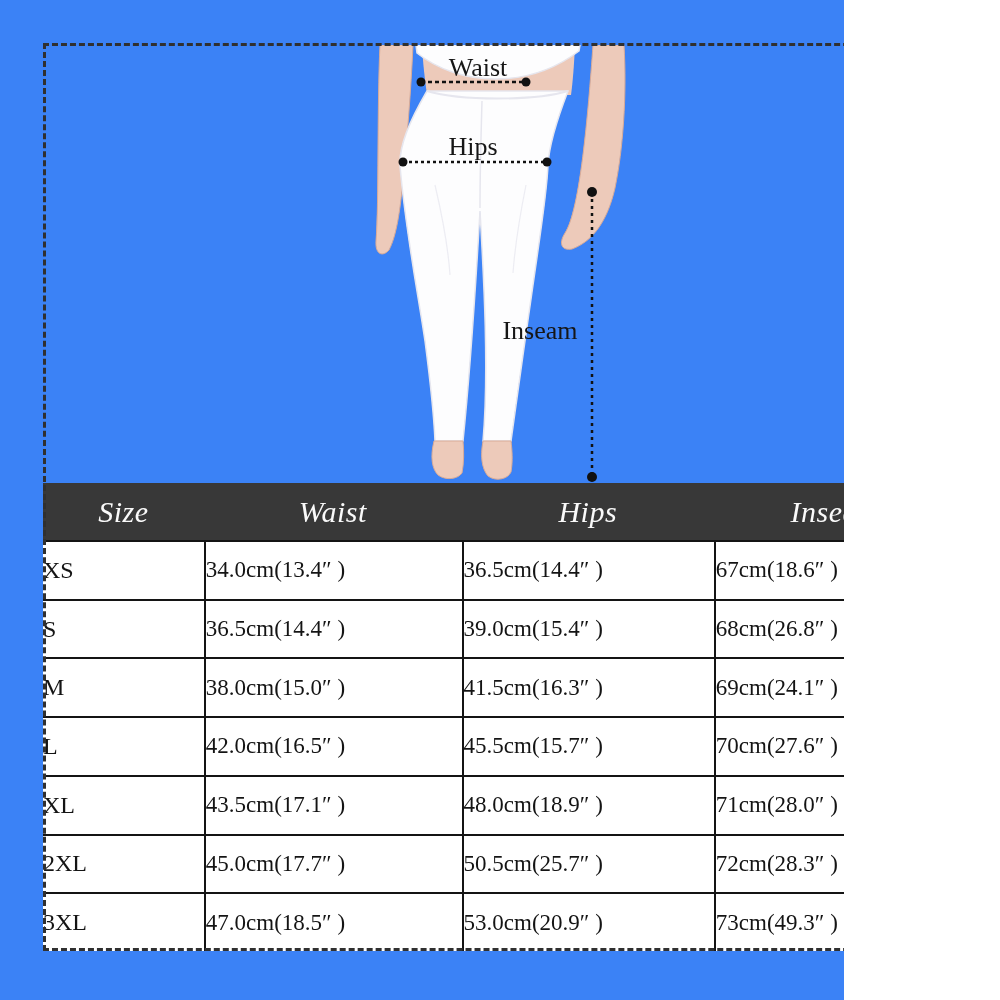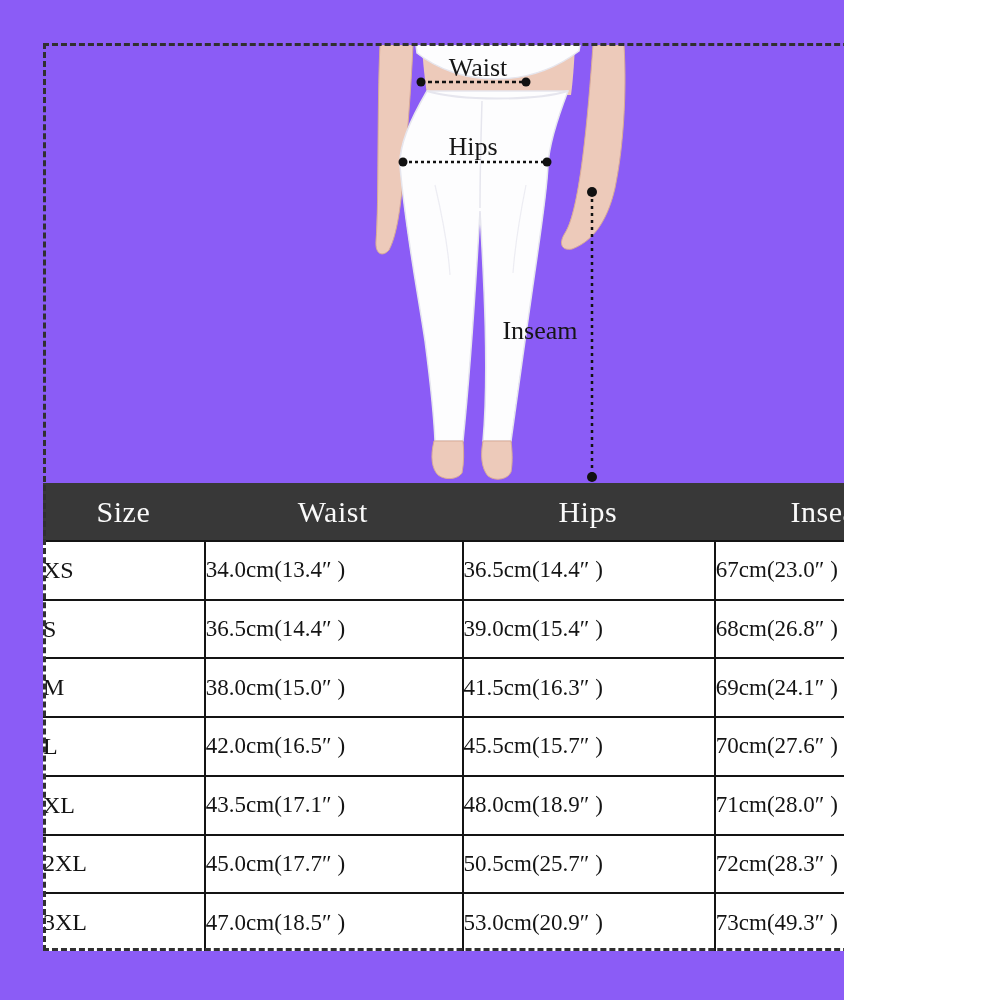--- a/index.html
+++ b/index.html
@@ -3,38 +3,38 @@
 <meta charset="utf-8">
 <style>
   :root{
     --header-bg:#383838; --header-text:#fafafa; --body-text:#141414;
     --grid:#141414; --frame:#303030; --skin:#edcaba; --skin-shadow:#d9ab97;
     --garment:#fdfdfe; --garment-shadow:#e6e6ee;
   }
   *{margin:0;padding:0;box-sizing:border-box;}
   html,body{background:#fff;}
   body{font-family:"Liberation Serif","DejaVu Serif",serif;color:var(--body-text);}
-  .canvas{position:relative;width:844px;height:1000px;background:#8b5cf6;overflow:hidden;padding-left:36px;}
+  .canvas{position:relative;width:844px;height:1000px;background:#3b82f6;overflow:hidden;padding-left:36px;}
 
   .dashed-frame{position:absolute;left:43px;top:43px;width:914px;height:908px;
     border:3px dashed var(--frame);pointer-events:none;z-index:5;}
 
   .figure-wrap{position:absolute;left:330px;top:45px;width:380px;height:438px;z-index:1;}
   .figure-wrap svg{display:block;width:100%;height:100%;}
 
   .measure-label{position:absolute;width:120px;text-align:center;
     font-size:26px;line-height:26px;color:#161616;z-index:2;}
   .label-waist{left:418px;top:55px;}
   .label-hips{left:413px;top:134px;}
   .label-inseam{left:480px;top:318px;}
 
   table.size-chart{position:absolute;left:43px;top:483px;width:914px;height:468px;
     border-collapse:separate;border-spacing:0;table-layout:fixed;z-index:3;background:#fff;}
   .size-chart th{background:var(--header-bg);color:var(--header-text);
-    font-weight:normal;font-size:30px;height:57px;border:none;letter-spacing:0.5px;}
+    font-weight:normal;font-size:30px;height:57px;border:none;letter-spacing:0.5px;font-style:italic;}
   .size-chart td{font-size:23px;text-align:left;vertical-align:middle;
     border-top:2px solid var(--grid);border-left:2px solid var(--grid);background:#fff;}
   .size-chart td:first-child{border-left:none;font-size:24px;}
   .col-size{width:17.6%;} .col-waist{width:28.2%;} .col-hips{width:27.6%;} .col-inseam{width:26.6%;}
 </style>
 </head>
 <body>
 
 <div class="canvas">
 
@@ -96,21 +96,21 @@
         <th>Waist</th>
         <th>Hips</th>
         <th>Inseam</th>
       </tr>
     </thead>
     <tbody>
       <tr>
         <td>XS</td>
         <td>34.0cm(13.4″ )</td>
         <td>36.5cm(14.4″ )</td>
-        <td>67cm(23.0″ )</td>
+        <td>67cm(18.6″ )</td>
       </tr>
       <tr>
         <td>S</td>
         <td>36.5cm(14.4″ )</td>
         <td>39.0cm(15.4″ )</td>
         <td>68cm(26.8″ )</td>
       </tr>
       <tr>
         <td>M</td>
         <td>38.0cm(15.0″ )</td>

